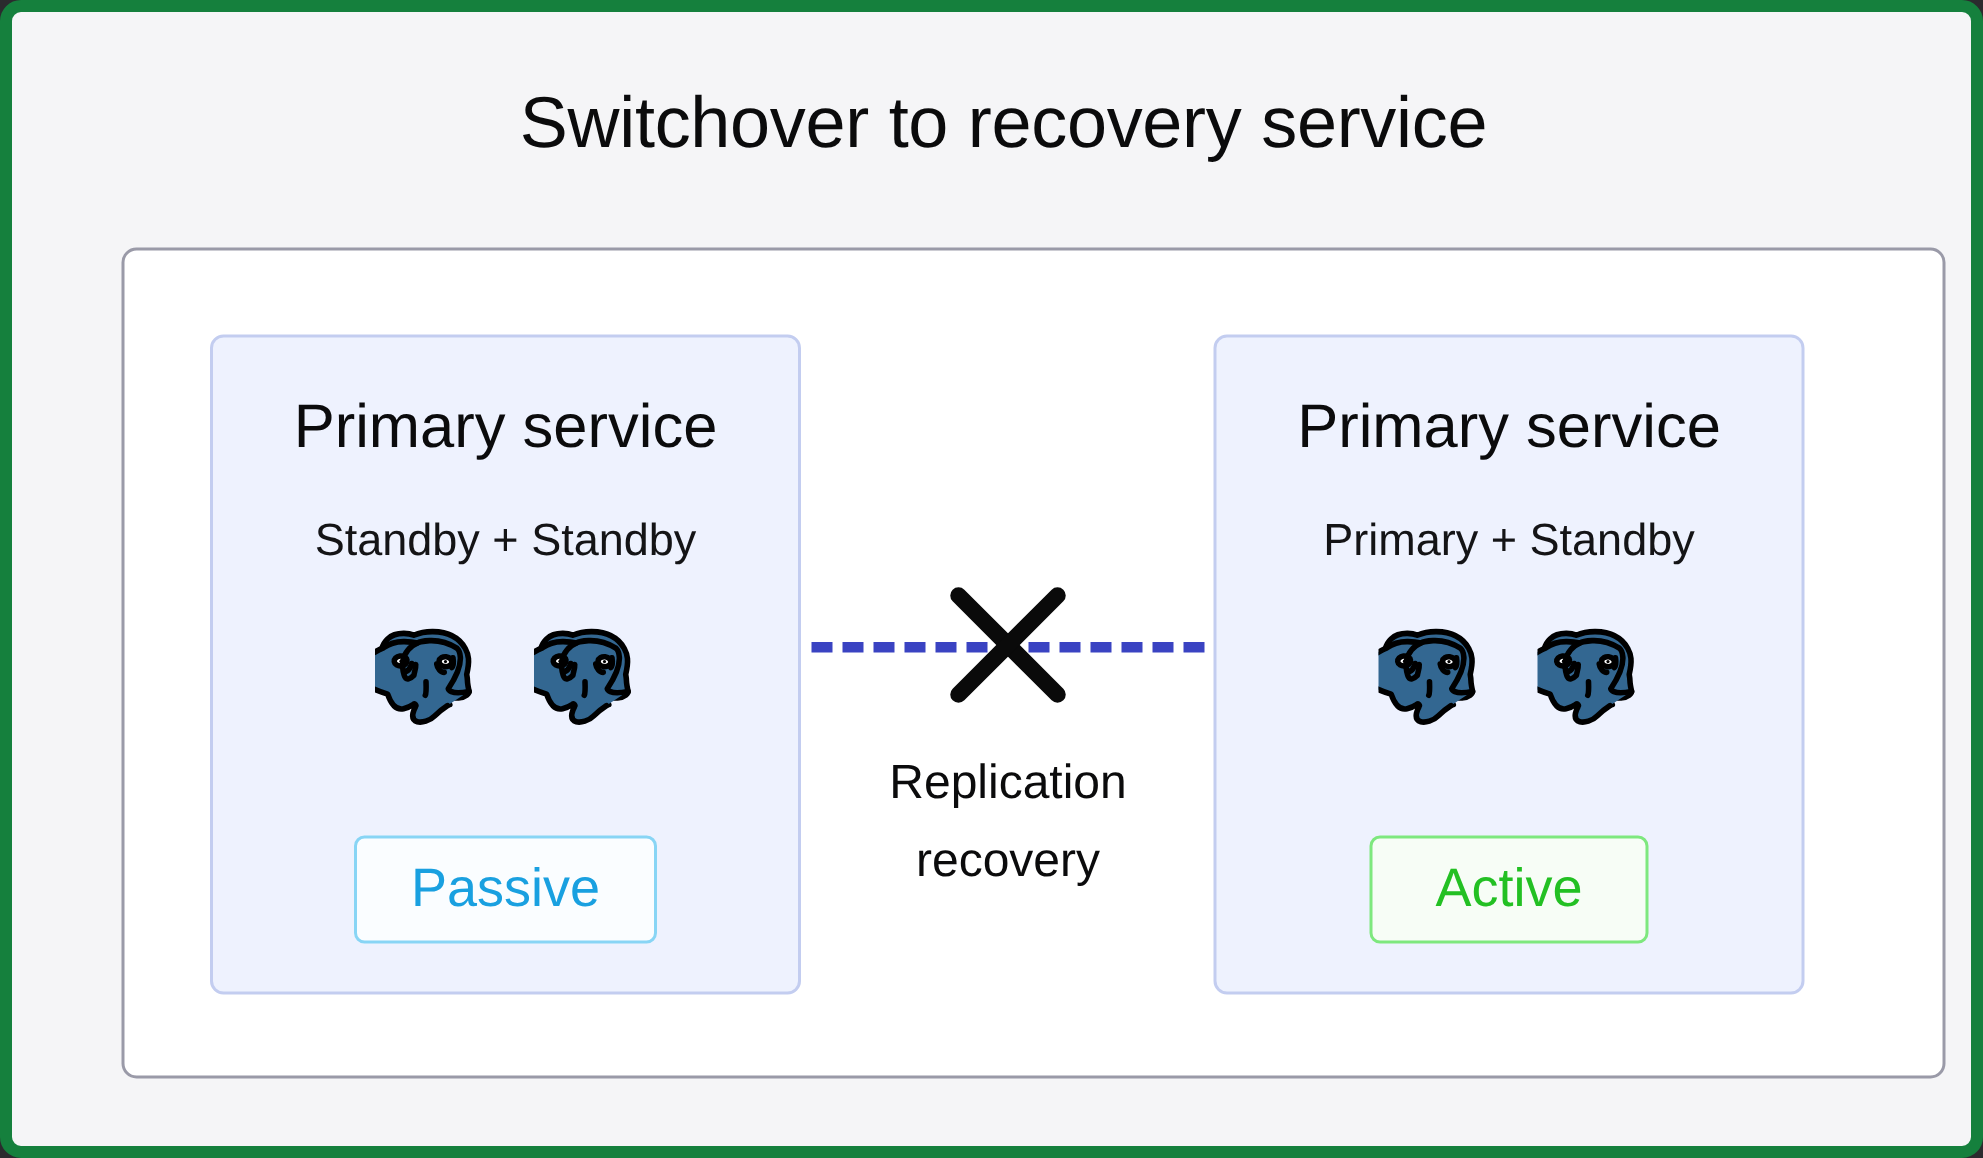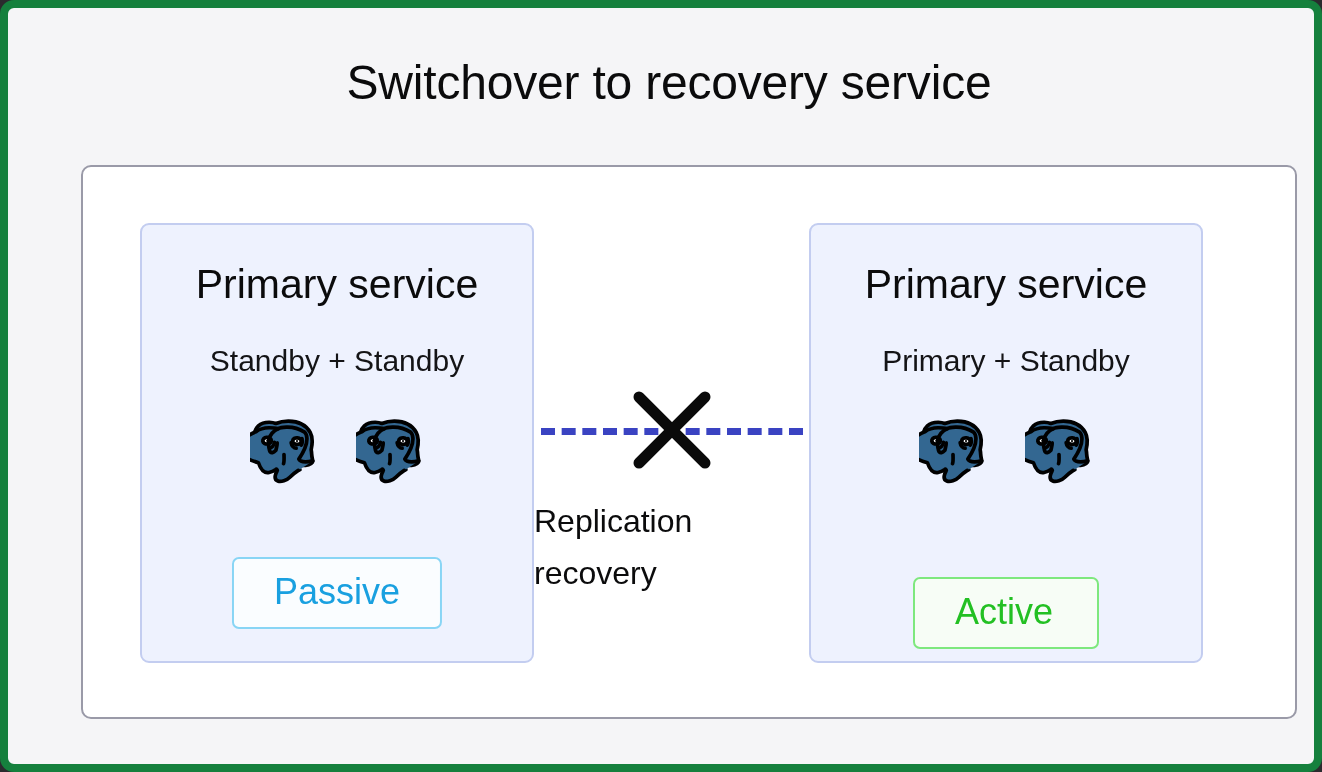--- a/index.html
+++ b/index.html
@@ -97,40 +97,39 @@
   }
   .pg-icon { display: block; width: 68px; height: 70px; }
 
   .status-badge {
     position: absolute;
     top: 332px;
     left: 50%;
     transform: translateX(-50%);
     box-sizing: border-box;
     min-width: 202px;
-    padding: 11px 40px 13px;
-    text-align: left;
+    padding: 11px 26px 13px;
+    text-align: center;
     font-size: 36px;
     font-weight: 400;
     border-width: 2px;
     border-style: solid;
     border-radius: 7px;
     line-height: 1.22;
   }
   #passive-badge {
     color: #19a0e0;
     border-color: #88d5f5;
     background: #fafdff;
   }
   #active-badge {
     min-width: 186px;
     color: #23c023;
     border-color: #7ee87e;
     background: #f7fdf6;
-    margin-top: 20px;
   }
 
   #replication-link {
     position: absolute;
     left: 458px;
     top: 256px;
     width: 262px;
     height: 14px;
   }
   #replication-dashes {
@@ -147,20 +146,21 @@
     top: 7px;
     transform: translate(-50%, -50%);
     width: 84px;
     height: 84px;
   }
   #replication-label {
     position: absolute;
     left: 451px;
     top: 328px;
     width: 276px;
+    text-align: center;
     font-size: 32px;
     font-weight: 400;
     color: #0b0b0c;
     line-height: 52px;
   }
   #replication-label span { display: block; }
 </style>
 </head>
 <body>
 

